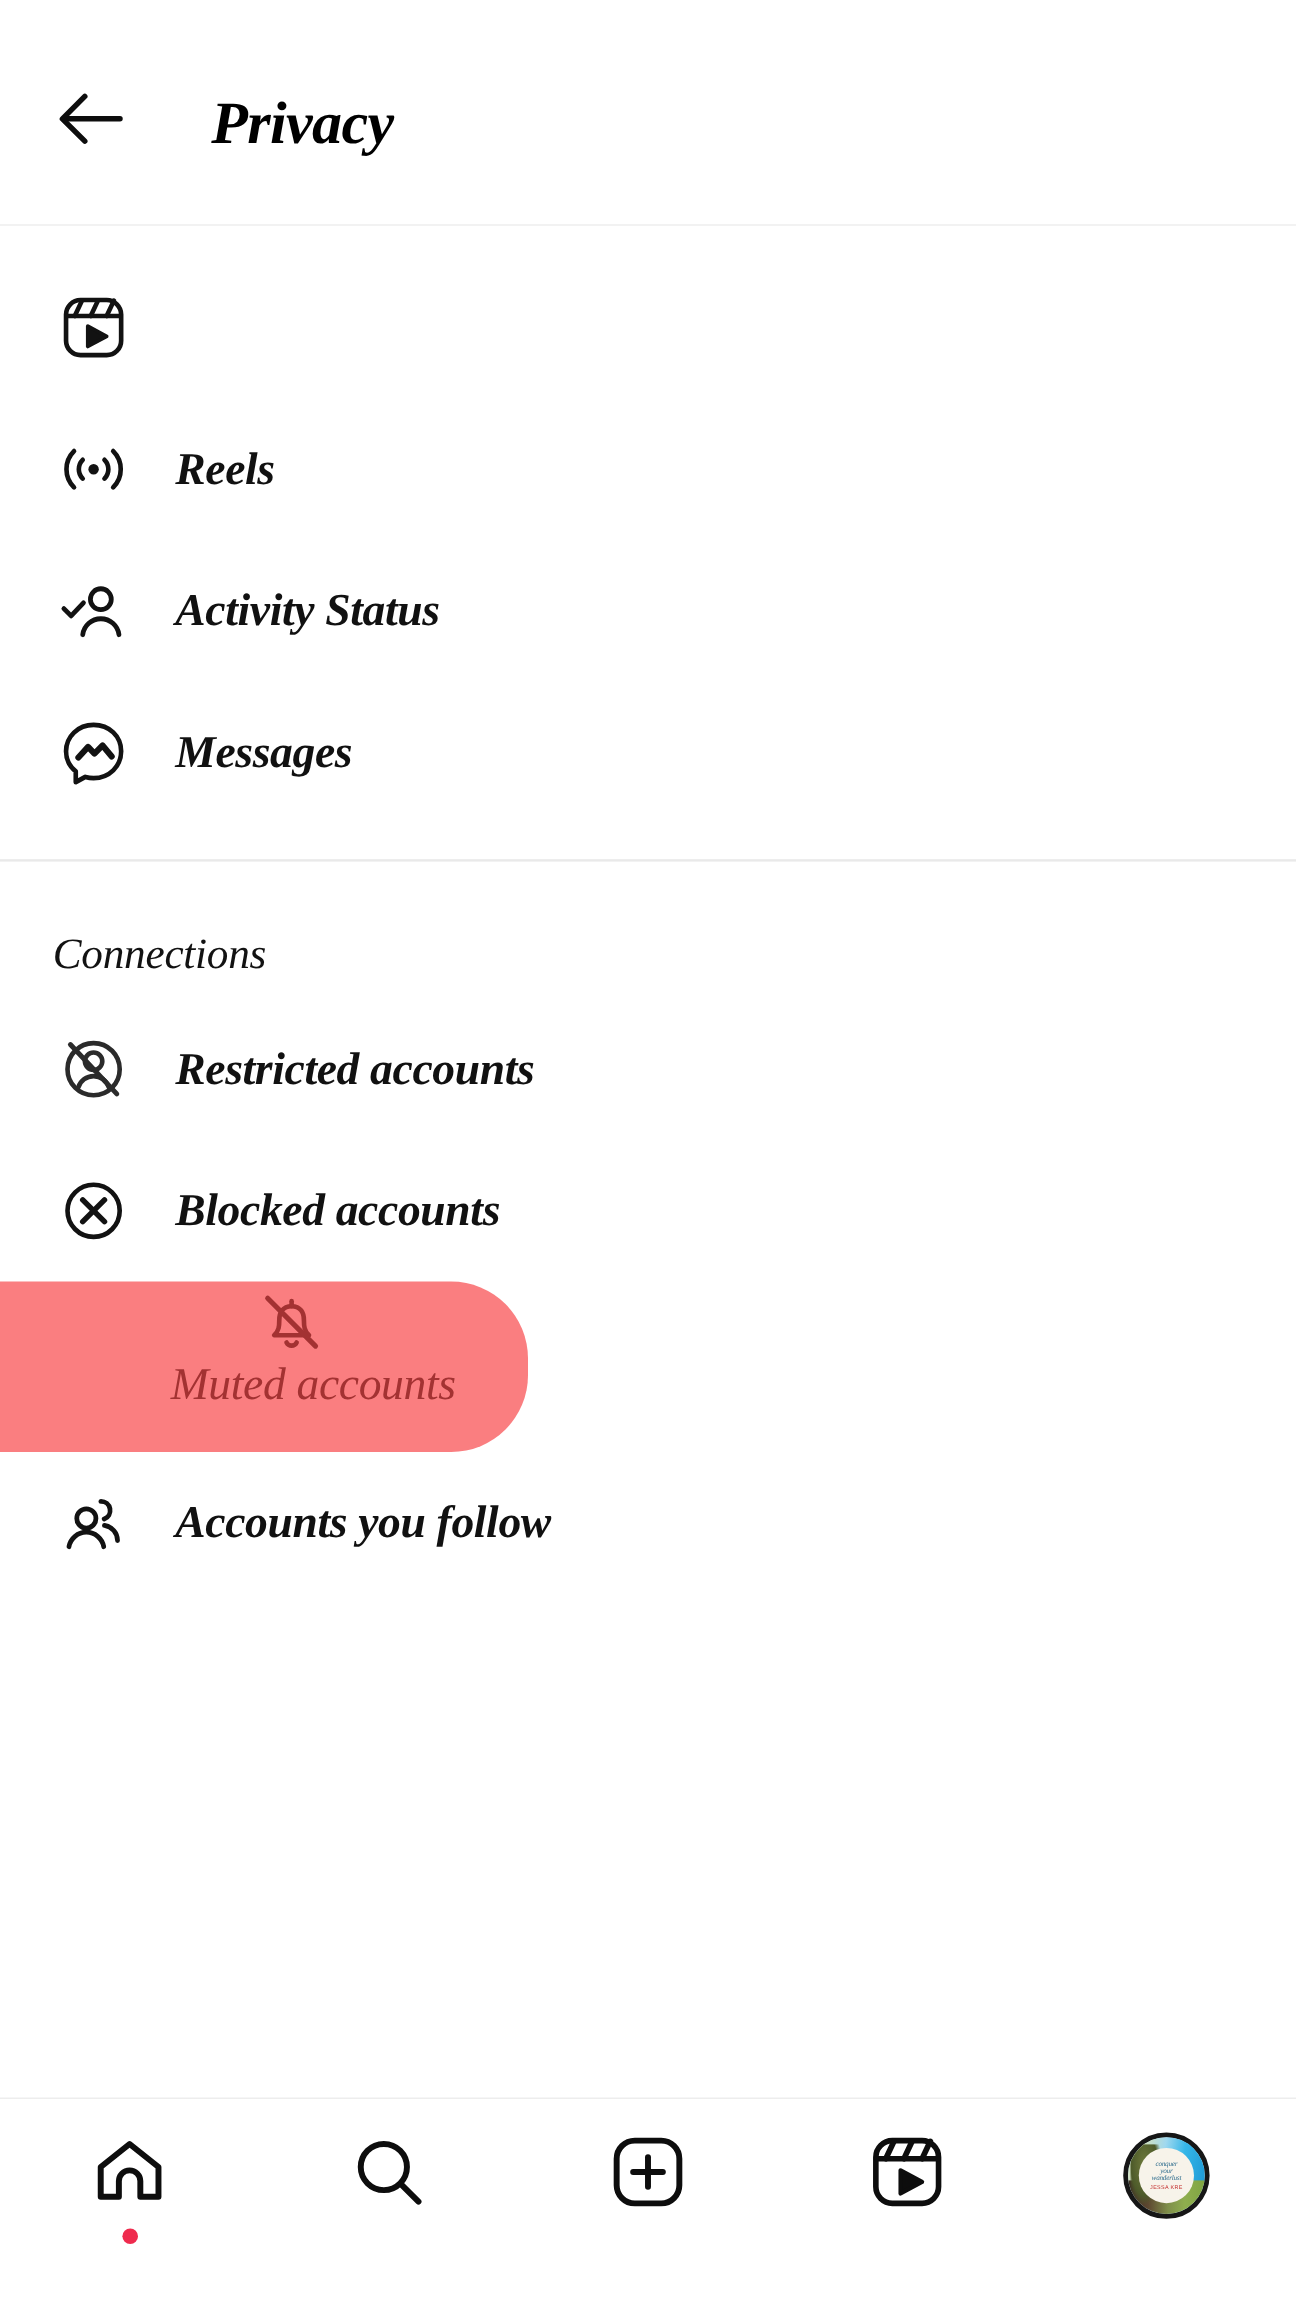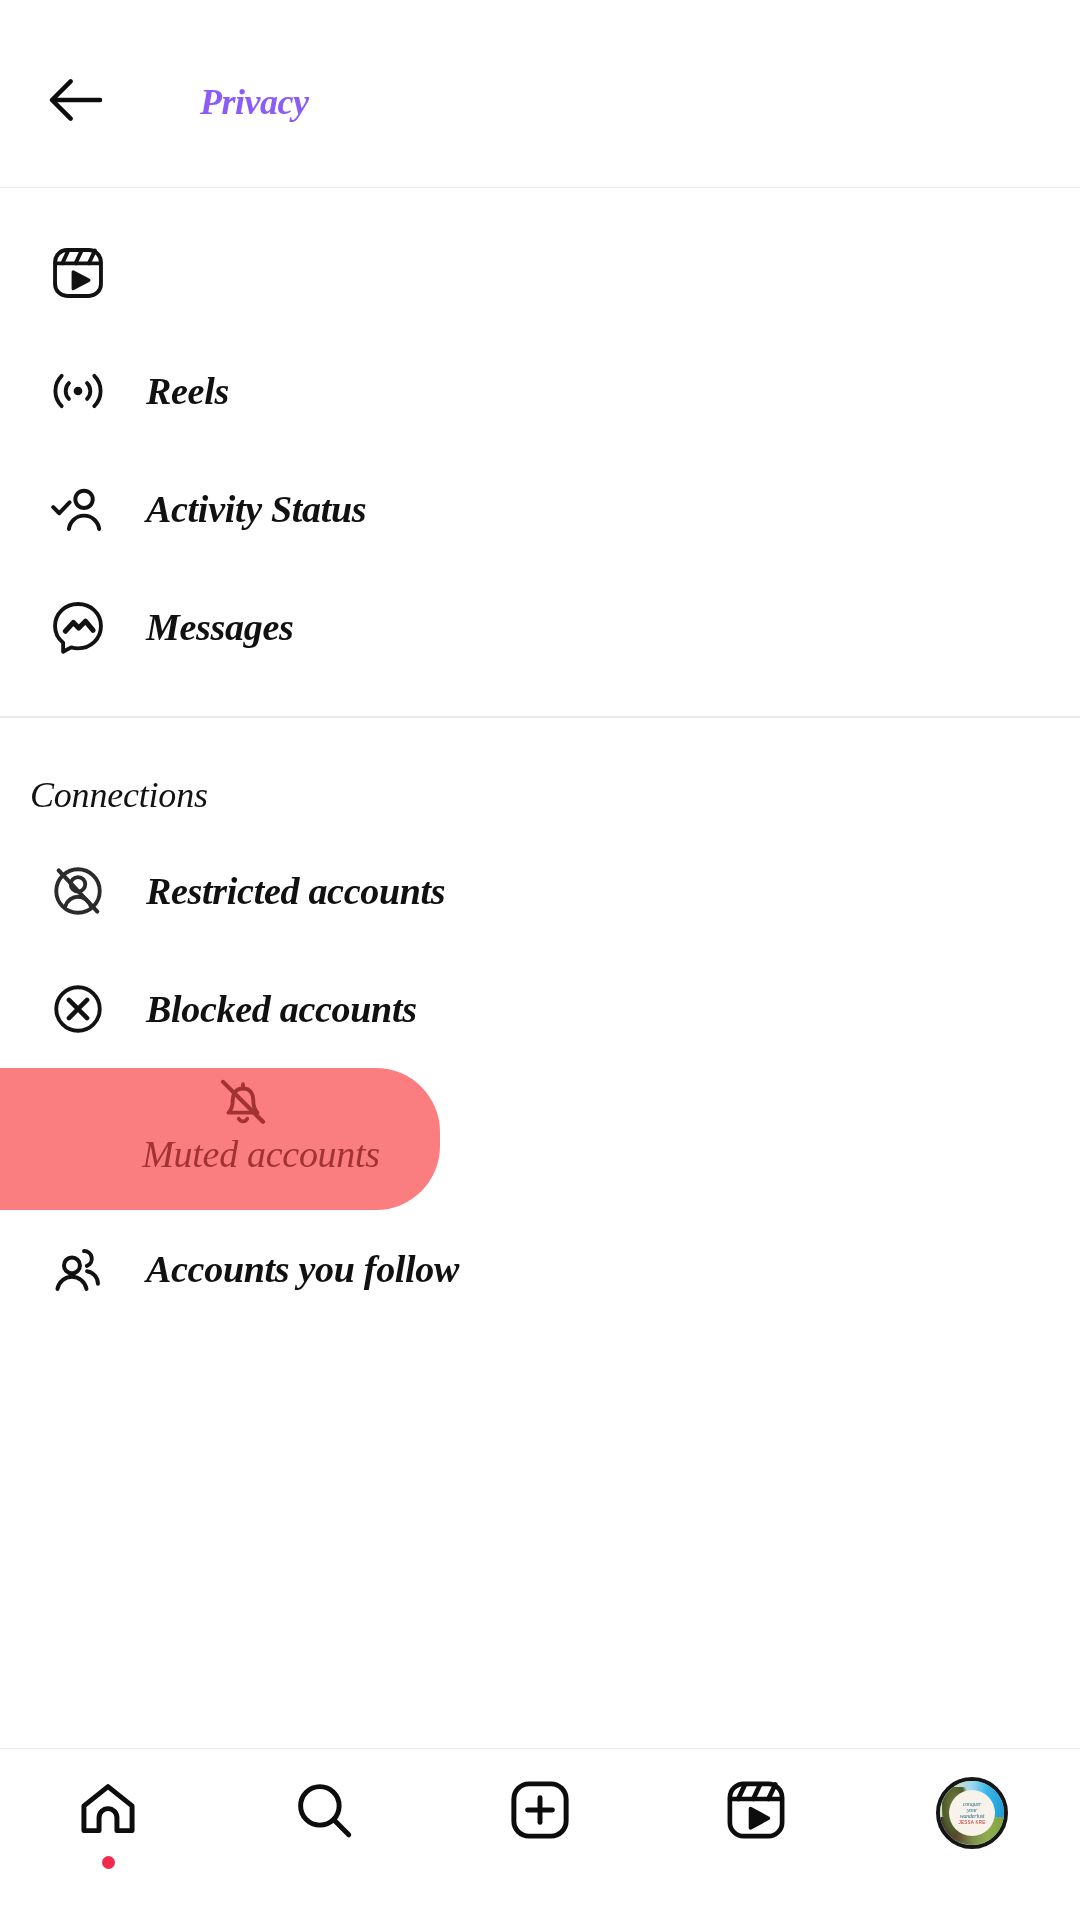--- a/index.html
+++ b/index.html
@@ -45,25 +45,25 @@
     border-bottom:1.5px solid #e9e9e9;
     padding-left:44px;
   }
   .back-btn {
     width:64px; height:64px;
     display:flex; align-items:center; justify-content:center;
     cursor:pointer;
     flex:0 0 auto;
   }
   .page-title {
-    font-size:36px;
+    font-size:50px;
     font-weight:bold;
     font-style:italic;
-    color:#8b5cf6;
-    margin-left:92px;
+    color:#000000;
+    margin-left:68px;
     letter-spacing:-0.5px;
     white-space:nowrap;
   }
 
   
   .body {
     flex:1 1 auto;
     overflow:hidden;
     position:relative;
   }
@@ -74,21 +74,21 @@
   .section.first { padding-top:26px; padding-bottom:30px; }
   .section-divider {
     height:1.5px;
     background:#e9e9e9;
     width:100%;
   }
   .section-header {
     font-size:36px;
     font-style:italic;
     color:#121212;
-    padding:56px 0 16px 30px;
+    padding:56px 0 16px 44px;
     letter-spacing:-0.2px;
   }
 
   .row {
     display:flex;
     align-items:center;
     height:118px;
     padding-left:46px;
     position:relative;
     cursor:pointer;

